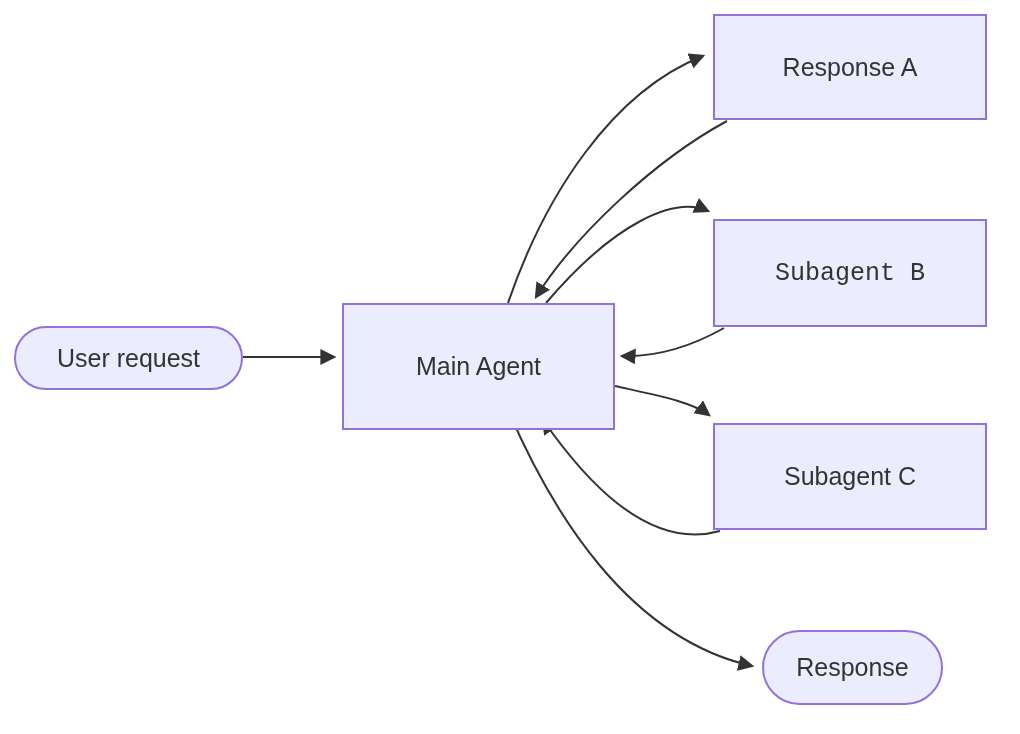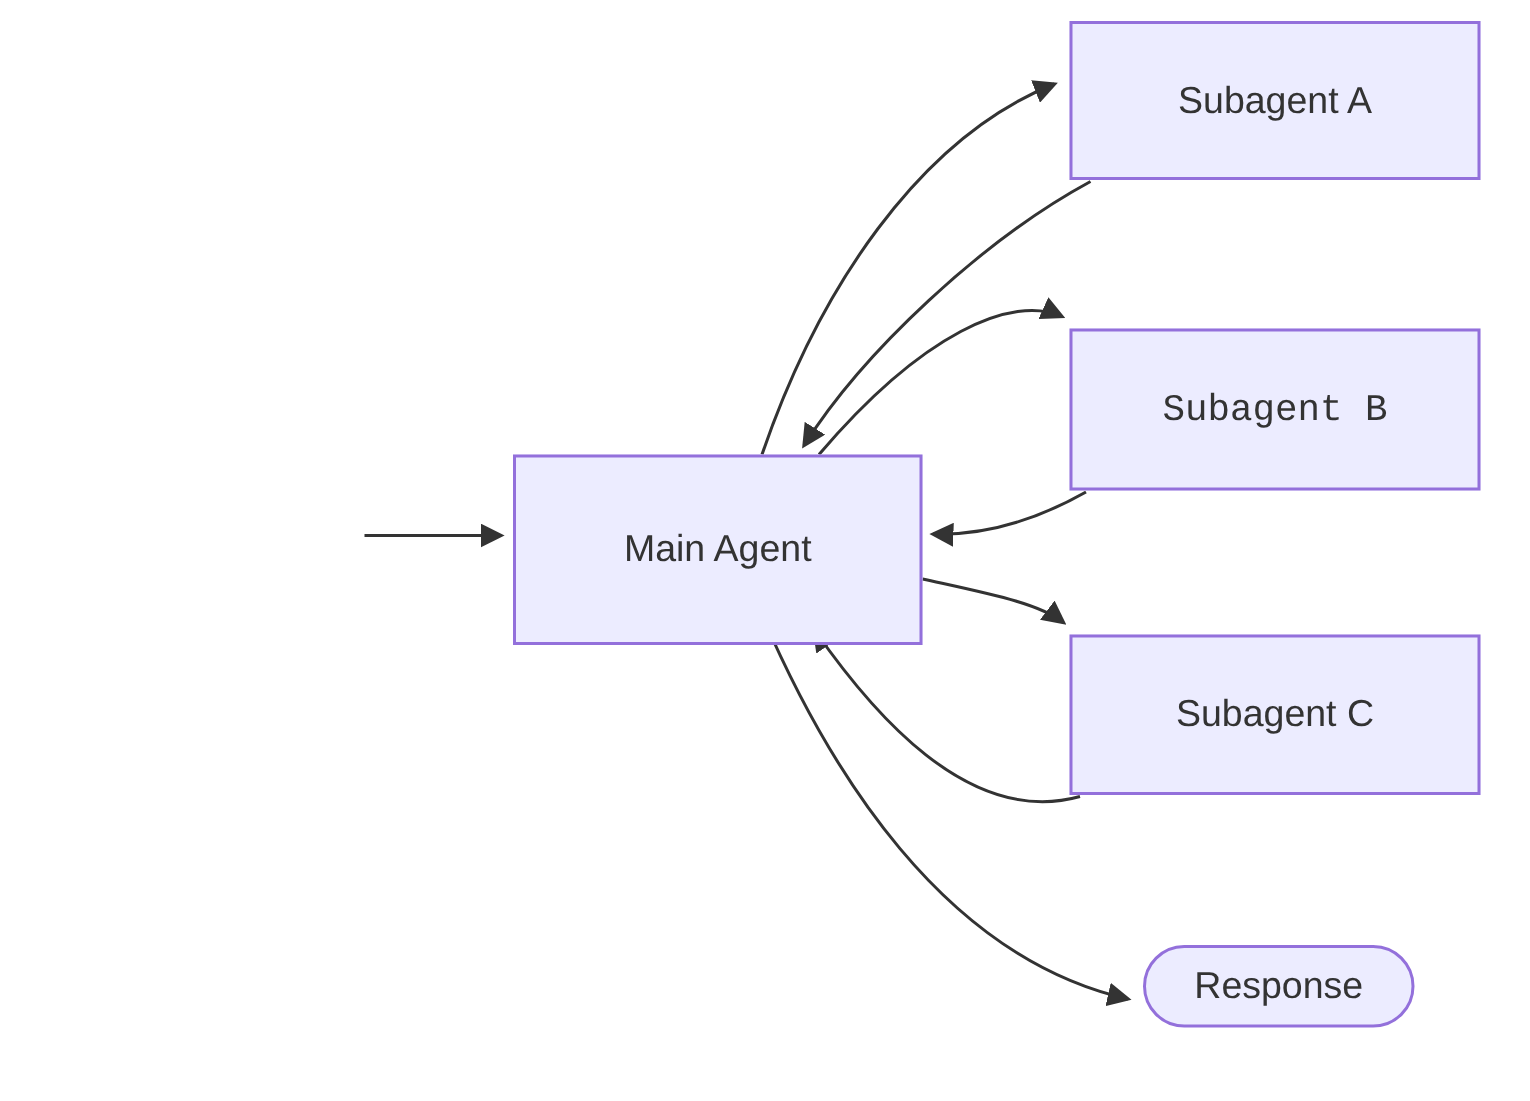--- a/index.html
+++ b/index.html
@@ -36,21 +36,21 @@
     white-space: nowrap;
   }
   .node.rect { border-radius: 0; }
   .node.stadium { border-radius: 40px; }
 
   #node-user-request { left: 14px;  top: 326px; width: 229px; height: 64px;  }
   #node-main-agent   { left: 342px; top: 303px; width: 273px; height: 127px; }
   #node-subagent-a   { left: 713px; top: 14px;  width: 274px; height: 106px; }
   #node-subagent-b   { left: 713px; top: 219px; width: 274px; height: 108px; font-family: Liberation Mono, monospace; }
   #node-subagent-c   { left: 713px; top: 423px; width: 274px; height: 107px; }
-  #node-response     { left: 762px; top: 630px; width: 181px; height: 55px; align-items: center;  }
+  #node-response     { left: 762px; top: 630px; width: 181px; height: 75px; align-items: center;  }
 
   .edge {
     fill: none;
     stroke: #333333;
     stroke-width: 2px;
   }
 </style>
 </head>
 <body>
 
@@ -73,27 +73,30 @@
 
     <path class="edge" marker-end="url(#arrow)" d="M 724,328 C 685,350 652,357 622,356"></path>
 
     <path class="edge" marker-end="url(#arrow)" d="M 615,386 C 660,396 692,402 709,415"></path>
 
     <path class="edge" marker-end="url(#arrow)" d="M 720,531 C 645,552 580,473 543,420"></path>
 
     <path class="edge" marker-end="url(#arrow)" d="M 508,410 C 552,512 628,638 752,666"></path>
   </svg>
 
+  <div class="node stadium" id="node-user-request">
+    <span>User request</span>
+  </div>
 
   <div class="node rect" id="node-main-agent">
     <span>Main Agent</span>
   </div>
 
   <div class="node rect" id="node-subagent-a">
-    <span>Subagent A</span>
+    <span>Response A</span>
   </div>
 
   <div class="node rect" id="node-subagent-b">
     <span>Subagent B</span>
   </div>
 
   <div class="node rect" id="node-subagent-c">
     <span>Subagent C</span>
   </div>
 

